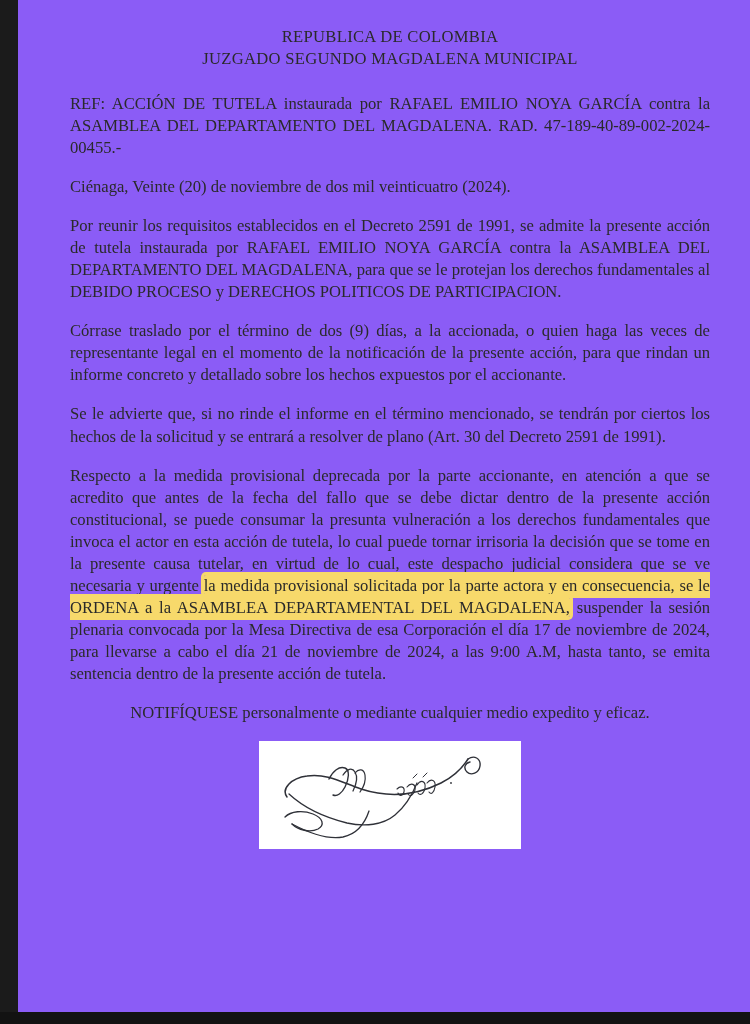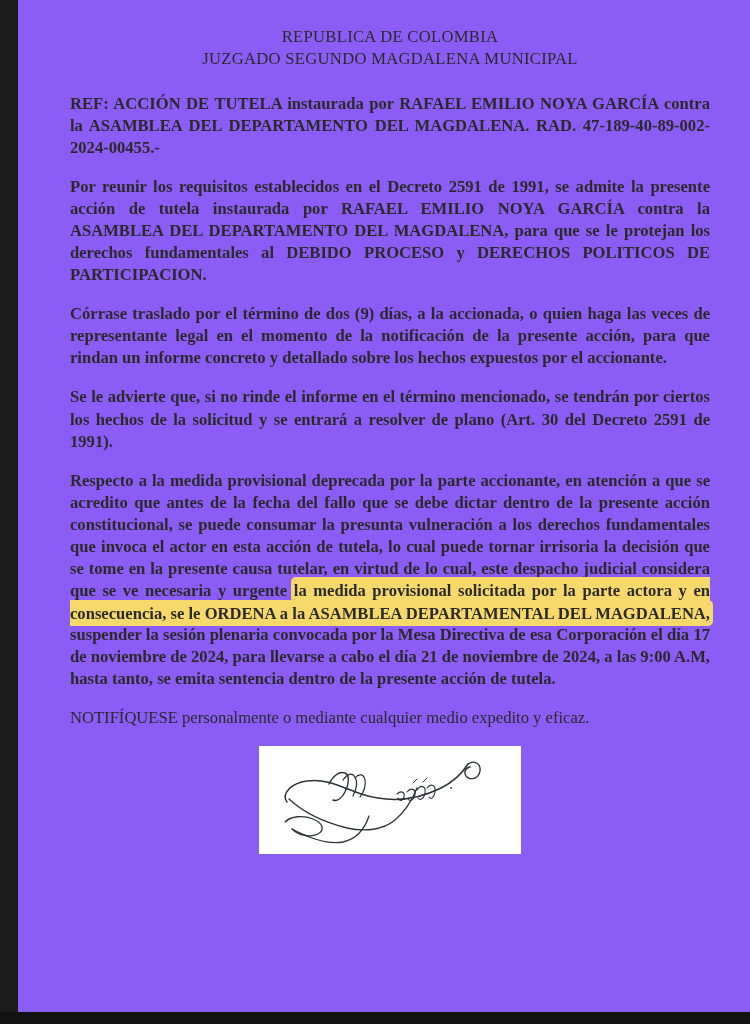--- a/index.html
+++ b/index.html
@@ -83,21 +83,20 @@
   }
   .heading-block {
     margin-bottom: 22px;
   }
 
   p.body {
     margin: 0 0 17px 0;
     text-align: justify;
     text-justify: inter-word;
     hyphens: none;
-    font-weight: bold;
   }
 
   .ref-block {
     margin-bottom: 20px;
   }
 
   .date-line {
     margin: 0 0 19px 0;
   }
 
@@ -149,30 +148,31 @@
 
   <div class="page">
 
     <div class="heading-block">
       <div class="heading">REPUBLICA DE COLOMBIA</div>
       <div class="heading">JUZGADO SEGUNDO MAGDALENA MUNICIPAL</div>
     </div>
 
     <p class="body ref-block">REF: ACCIÓN DE TUTELA instaurada por RAFAEL EMILIO NOYA GARCÍA contra la ASAMBLEA DEL DEPARTAMENTO DEL MAGDALENA. RAD. 47-189-40-89-002-2024-00455.-</p>
 
+    <p class="body date-line">Ciénaga, Veinte (20) de noviembre de dos mil veinticuatro (2024).</p>
 
     <p class="body">Por reunir los requisitos establecidos en el Decreto 2591 de 1991, se admite la presente acción de tutela instaurada por RAFAEL EMILIO NOYA GARCÍA contra la ASAMBLEA DEL DEPARTAMENTO DEL MAGDALENA, para que se le protejan los derechos fundamentales al DEBIDO PROCESO y DERECHOS POLITICOS DE PARTICIPACION.</p>
 
     <p class="body">Córrase traslado por el término de dos (9) días, a la accionada, o quien haga las veces de representante legal en el momento de la notificación de la presente acción, para que rindan un informe concreto y detallado sobre los hechos expuestos por el accionante.</p>
 
     <p class="body">Se le advierte que, si no rinde el informe en el término mencionado, se tendrán por ciertos los hechos de la solicitud y se entrará a resolver de plano (Art. 30 del Decreto 2591 de 1991).</p>
 
     <p class="body para-long"><span>Respecto a la medida provisional deprecada por la parte accionante, en atención a que se acredito que antes de la fecha del fallo que se debe dictar dentro de la presente acción constitucional, se puede consumar la presunta vulneración a los derechos fundamentales que invoca el actor en esta acción de tutela, lo cual puede tornar irrisoria la decisión que se tome en la presente causa tutelar, en virtud de lo cual, este despacho judicial considera que se ve necesaria y urgente </span><span class="hl">la medida provisional solicitada por la parte actora y en consecuencia, se le ORDENA a la ASAMBLEA DEPARTAMENTAL DEL MAGDALENA,</span><span> suspender la sesión plenaria convocada por la Mesa Directiva de esa Corporación el día 17 de noviembre de 2024, para llevarse a cabo el día 21 de noviembre de 2024, a las 9:00 A.M, hasta tanto, se emita sentencia dentro de la presente acción de tutela.</span></p>
 
-    <div class="notif-block" style="margin-top:17px;">
+    <div class="notif-block" style="margin-top:17px;text-align:center;">
       <p>NOTIFÍQUESE personalmente o mediante cualquier medio expedito y eficaz.</p>
     </div>
 
     <div class="signature-wrap">
       <div class="signature-box">
         <svg width="250" height="100" viewBox="0 0 250 100">
           <g fill="none" stroke="#2f3138" stroke-linecap="round" stroke-linejoin="round">
             <path d="M22 52 C16 44, 26 33, 42 31 C62 28, 78 38, 96 44 C124 53, 152 50, 176 38 C190 31, 198 22, 203 14" stroke-width="1.5"></path>
             <path d="M203 14 C209 10, 216 13, 215 21 C214 28, 206 31, 202 27 C198 23, 200 18, 205 17" stroke-width="1.4"></path>
             <path d="M24 49 C38 62, 58 72, 82 78 C100 82, 118 80, 130 70 C142 60, 148 48, 152 38" stroke-width="1.3"></path>

